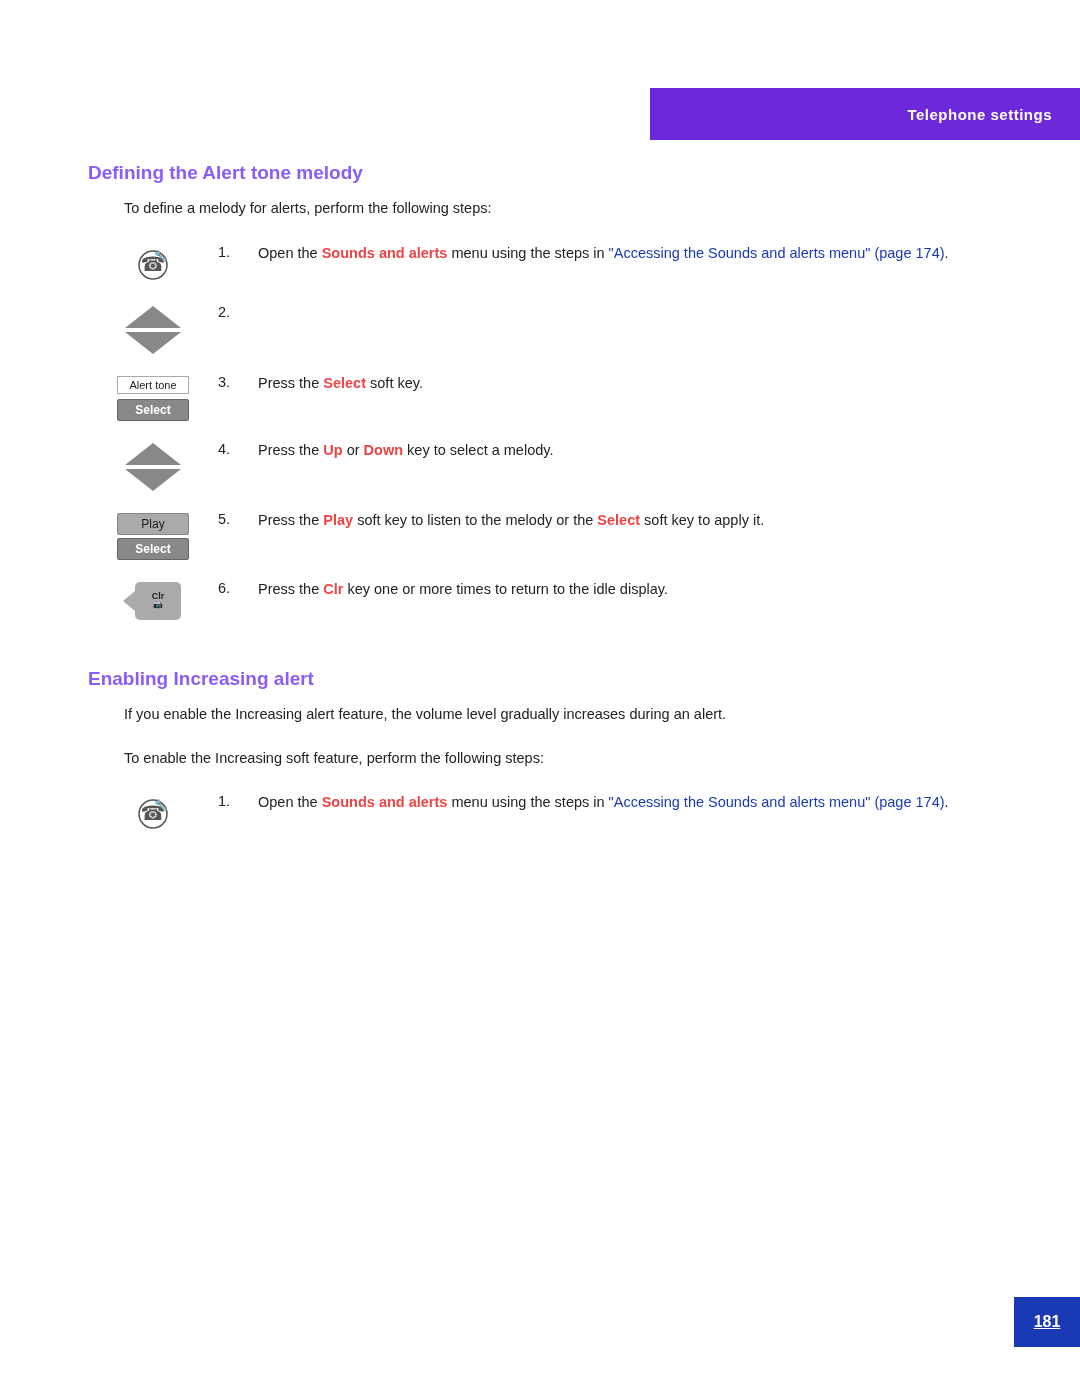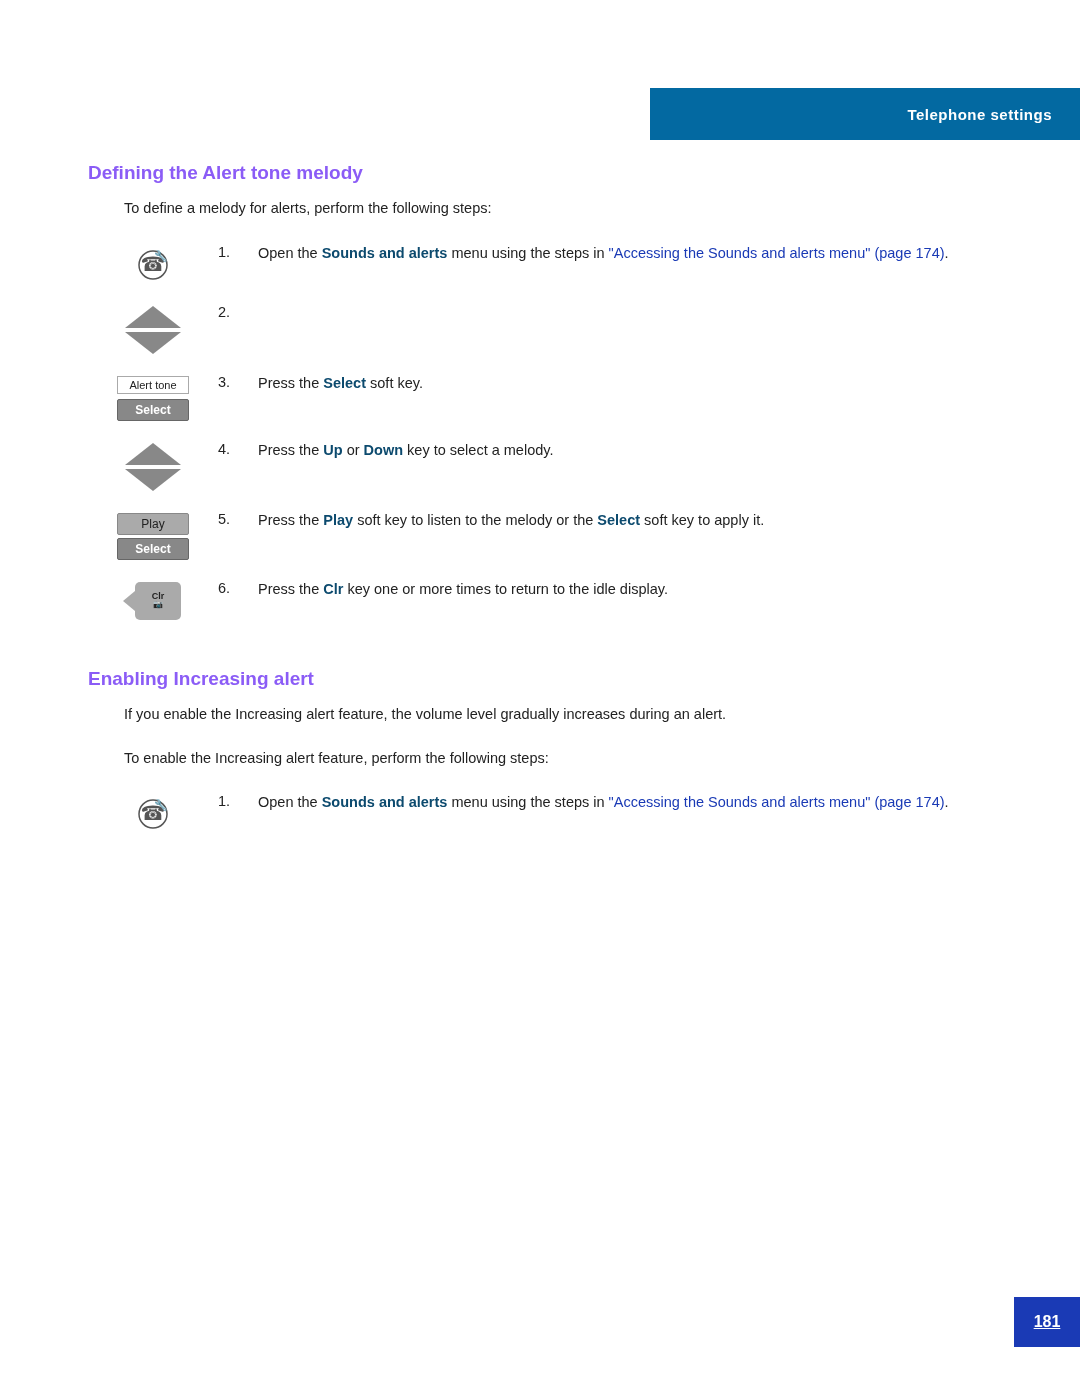--- a/index.html
+++ b/index.html
@@ -14,21 +14,21 @@
       position: relative;
     }
 
     
     .header-banner {
       position: absolute;
       top: 88px;
       right: 0;
       width: 430px;
       height: 52px;
-      background: #0369a1;
+      background: #6d28d9;
       display: flex;
       align-items: center;
       justify-content: flex-end;
       padding-right: 28px;
     }
 
     .header-banner-title {
       color: #ffffff;
       font-weight: bold;
       font-size: 15px;
@@ -84,21 +84,21 @@
     }
 
     .step-text {
       flex: 1;
       font-size: 14.5px;
       line-height: 1.55;
       color: #222;
     }
 
     .step-text .blue-bold {
-      color: #0c4a6e;
+      color: #ef4444;
       font-weight: bold;
     }
 
     .step-text .blue-link {
       color: #1a3ab5;
     }
 
     
     .nav-arrows {
       display: flex;
@@ -299,21 +299,21 @@
       Press the <span class="blue-bold">Clr</span> key one or more times to return to the idle display.
     </div>
   </div>
 
   <div class="section-gap"></div>
 
   <div class="section-heading">Enabling Increasing alert</div>
 
   <div class="section-intro">If you enable the Increasing alert feature, the volume level gradually increases during an alert.</div>
 
-  <div class="section-intro">To enable the Increasing alert feature, perform the following steps:</div>
+  <div class="section-intro">To enable the Increasing soft feature, perform the following steps:</div>
 
   <div class="step-row">
     <div class="step-icon">
       <svg width="38" height="38" viewBox="0 0 38 38">
         <ellipse cx="19" cy="19" rx="14" ry="14" fill="none" stroke="#555" stroke-width="1.5"></ellipse>
         <text x="19" y="25" text-anchor="middle" font-size="20" fill="#555">☎</text>
         <text x="27" y="14" text-anchor="middle" font-size="11" fill="#555">🔧</text>
       </svg>
     </div>
     <div class="step-number-col">1.</div>

